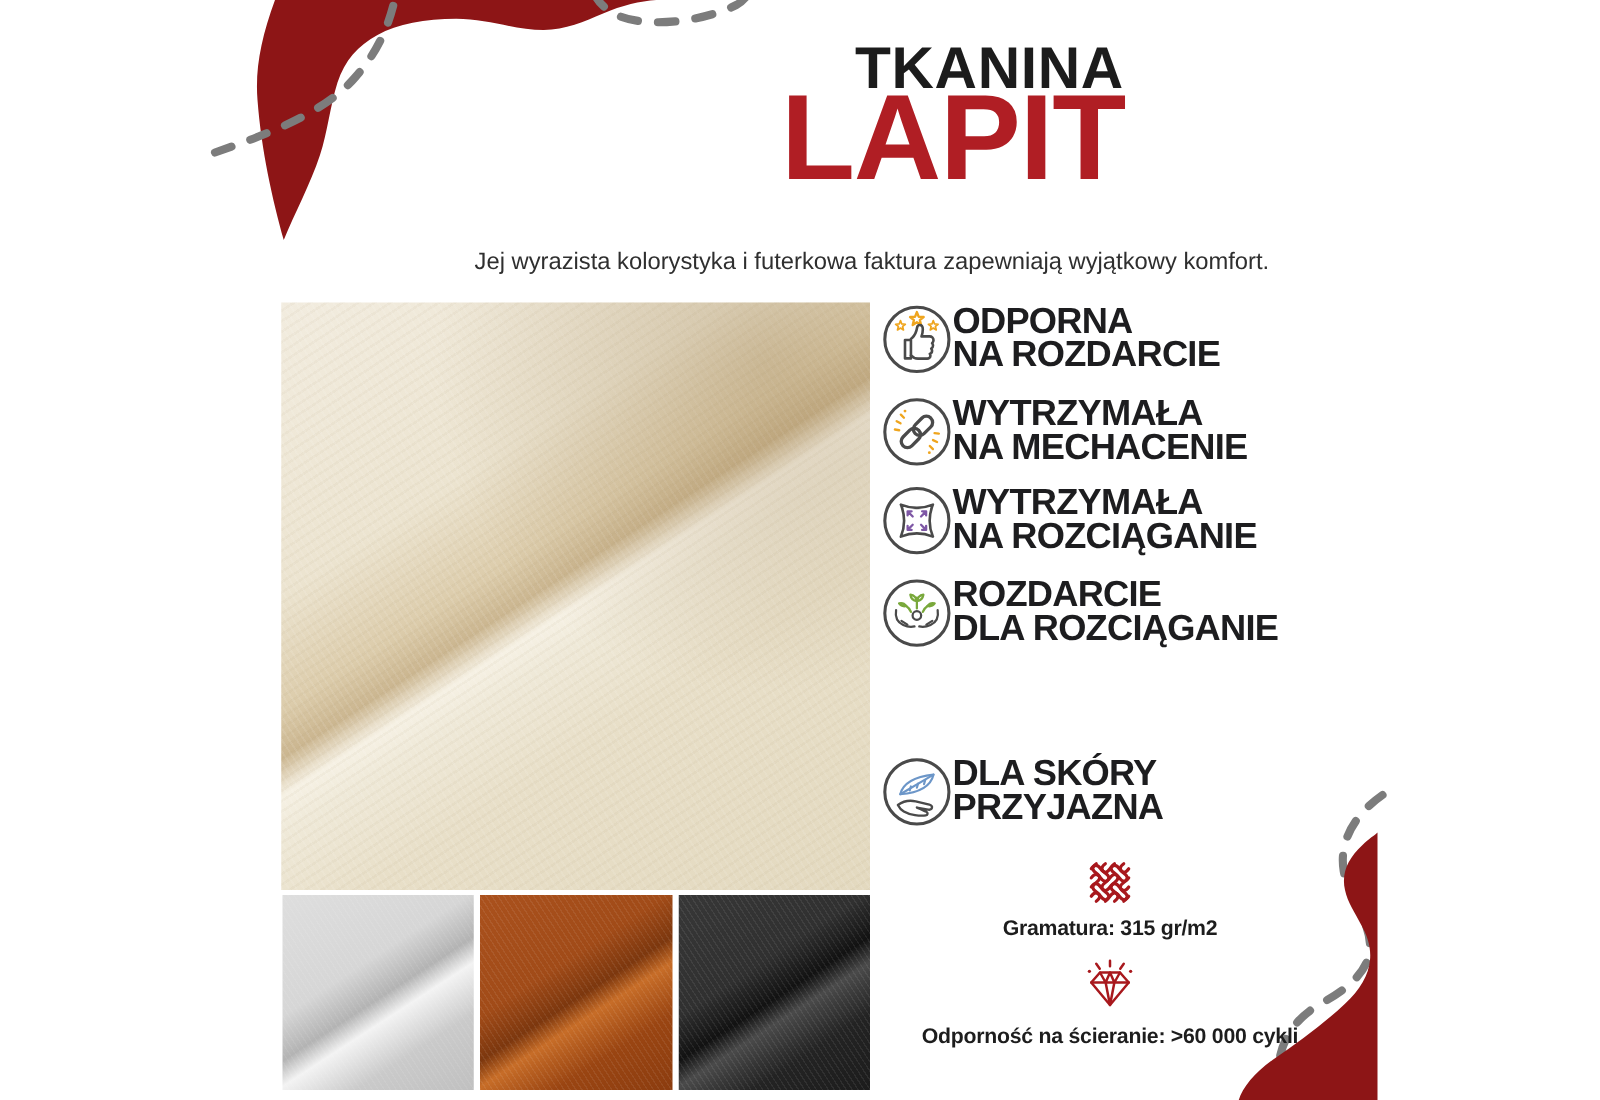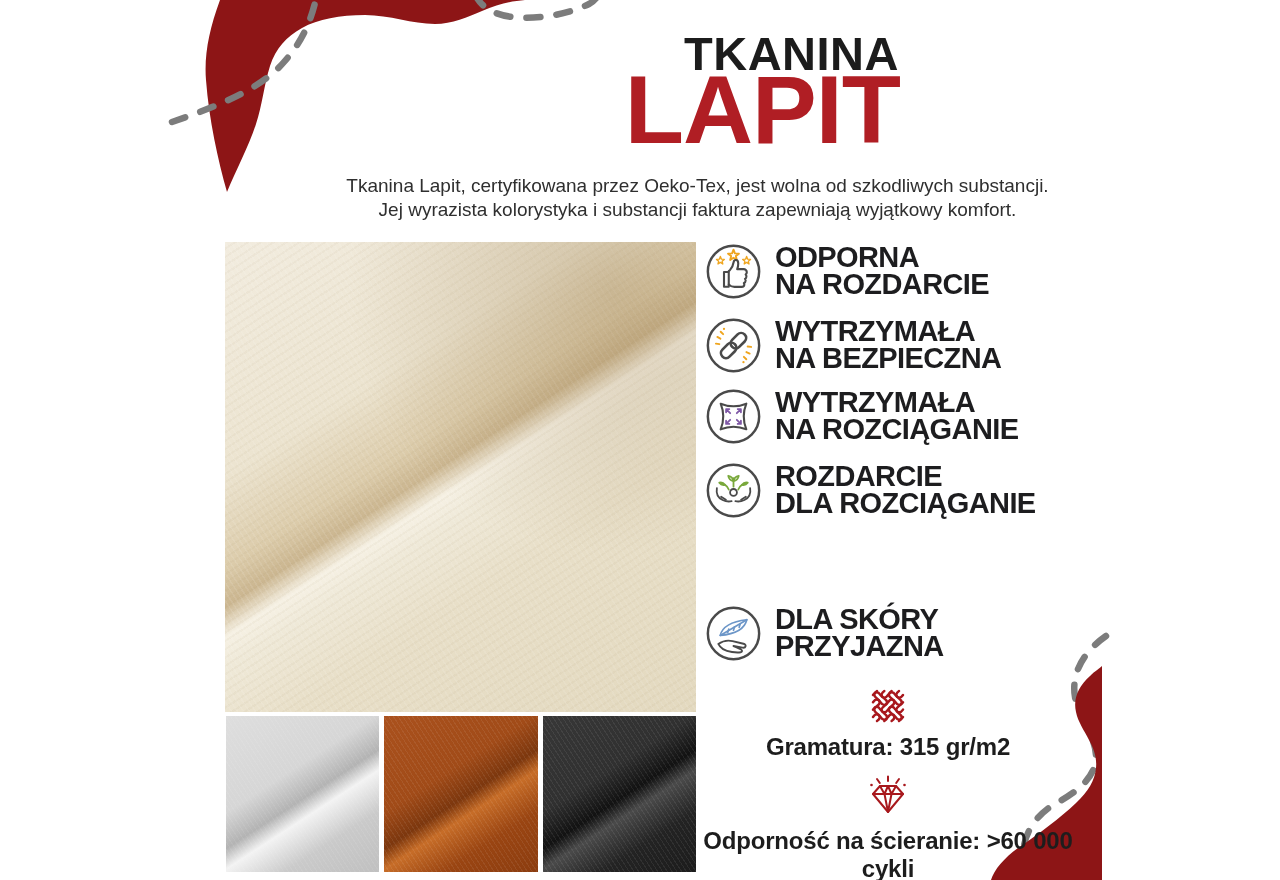--- a/index.html
+++ b/index.html
@@ -33,31 +33,31 @@
   .swatches{position:absolute;left:206px;top:716px;width:470px;height:156px;
       display:flex;gap:5px;}
   .swatch{flex:1;position:relative;}
   .swatch::after{content:"";position:absolute;inset:0;
       background:repeating-linear-gradient(57deg, rgba(255,255,255,.07) 0 1px, rgba(0,0,0,0) 1px 4px);}
   .s-silver{background:linear-gradient(147deg,#dedede 0%,#d6d6d6 38%,#b3b3b3 52%,#f3f3f3 60%,#cacaca 76%,#c0c0c0 100%);}
   .s-rust{background:linear-gradient(147deg,#aa511d 0%,#a14b18 38%,#7c370e 52%,#c76d28 60%,#9a4512 76%,#8b3c0f 100%);}
   .s-black{background:linear-gradient(147deg,#373737 0%,#303030 38%,#121212 52%,#4a4a4a 60%,#232323 76%,#1c1c1c 100%);}
 
   
-  .feature{position:absolute;left:685px;display:flex;align-items:center;gap:13px;height:58px;}
+  .feature{position:absolute;left:685px;display:flex;align-items:center;height:58px;}
   .ficon{width:57px;height:57px;flex:0 0 57px;}
   .flabel{font-size:29px;font-weight:bold;line-height:27px;color:#1d1d1f;
       letter-spacing:-.6px;white-space:nowrap;}
   .flabel span{display:block;}
   .f1{top:242px}.f2{top:316px}.f3{top:387px}.f4{top:461px}.f5{top:532px}.f6{top:604px}
 
   
   .specs{position:absolute;left:660px;top:686px;width:416px;text-align:center;color:#1d1d1d;}
   .spec-icon{display:block;margin:0 auto;}
-  .spec-label{font-size:24px;font-weight:bold;margin-top:7px;letter-spacing:-.2px;}
+  .spec-label{font-size:17px;font-weight:bold;margin-top:7px;letter-spacing:-.2px;}
   .spec-item + .spec-item{margin-top:13px;}
 </style>
 </head>
 <body>
 
 <div class="canvas">
 
   <svg class="decor" viewBox="0 0 1280 880">
     <path fill="#8d1516" d="M200,0 C189,30 184,55 186,80 C189,120 198,160 207,192
          C216,170 228,148 236,124 C242,106 244,85 250,66
@@ -74,22 +74,22 @@
     <path fill="#8d1516" d="M1082,666 C1080,668 1075,671 1070,676 C1058,687 1053,699 1056,712
          C1058,722 1064,730 1069,740 C1074,749 1077,758 1076,768
          C1075,780 1068,792 1056,803 C1040,818 1020,833 998,848
          C984,858 974,870 971,880 L1082,880 Z"></path>
   </svg>
 
   <div class="t1">TKANINA</div>
   <div class="t2">LAPIT</div>
 
   <p class="description">
-    <span>Tkanina Lapit, certyfikowana przez Oeko-Tex, jest wolna od szkodliwych substancji.</span><br>
-    <span>Jej wyrazista kolorystyka i substancji faktura zapewniają wyjątkowy komfort.</span>
+    <br>
+    <span>Jej wyrazista kolorystyka i futerkowa faktura zapewniają wyjątkowy komfort.</span>
   </p>
 
   <div class="fabric-main"></div>
 
   <div class="swatches">
     <div class="swatch s-silver"></div>
     <div class="swatch s-rust"></div>
     <div class="swatch s-black"></div>
   </div>
 
@@ -129,21 +129,21 @@
         <g stroke="#efa51e" stroke-width="2" stroke-linecap="round" fill="none">
           <path d="M13,21 l3.2,1.8 M11.5,28 l3.6,0.6 M16.5,15.5 l2.6,2.6"></path>
           <path d="M47,38.5 l-3.4,-1.6 M48.5,31.5 l-3.6,-0.4 M43.5,44.5 l-2.6,-2.6"></path>
         </g>
         <circle cx="20" cy="12.5" r="1.2" fill="#efa51e"></circle>
         <circle cx="40.5" cy="47.5" r="1.2" fill="#efa51e"></circle>
       </svg>
     </span>
     <div class="flabel">
       <span>WYTRZYMAŁA</span>
-      <span>NA BEZPIECZNA</span>
+      <span>NA MECHACENIE</span>
     </div>
   </div>
 
   <div class="feature f3">
     <span class="ficon">
       <svg viewBox="0 0 60 60" width="57" height="57">
         <circle cx="30" cy="30" r="27" fill="#fff" stroke="#4a4a4a" stroke-width="2.6"></circle>
         <path d="M16.5,16.5 Q30,22 43.5,16.5 Q38,30 43.5,43.5 Q30,38 16.5,43.5 Q22,30 16.5,16.5 Z" fill="none" stroke="#4a4a4a" stroke-width="2.2" stroke-linejoin="round"></path>
         <g stroke="#7e57a5" stroke-width="1.9" fill="none" stroke-linecap="round" stroke-linejoin="round">
           <path d="M26.5,26.5 L22.2,22.2 M22.2,25.6 V22.2 H25.6"></path>

